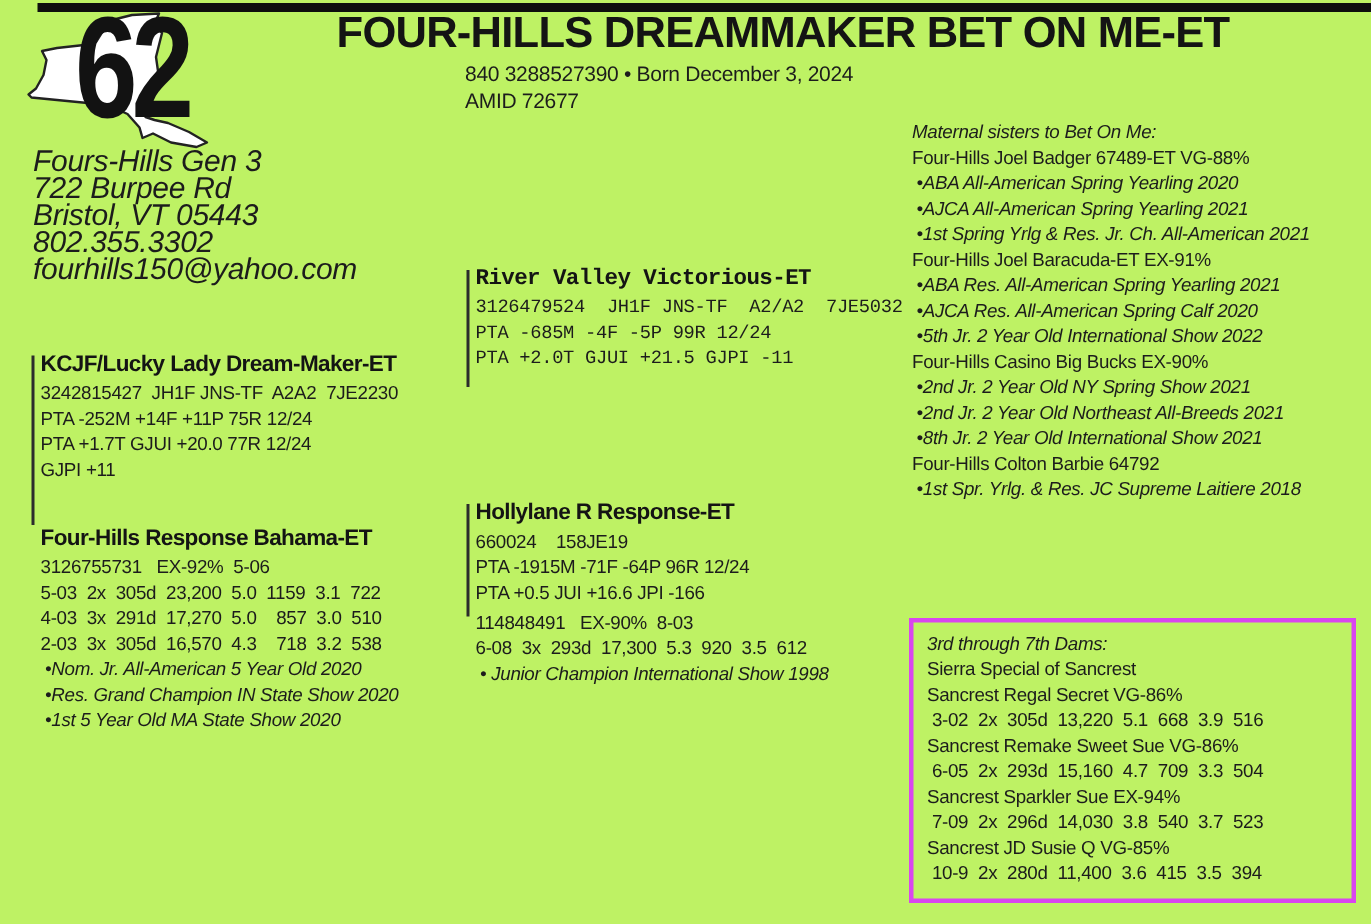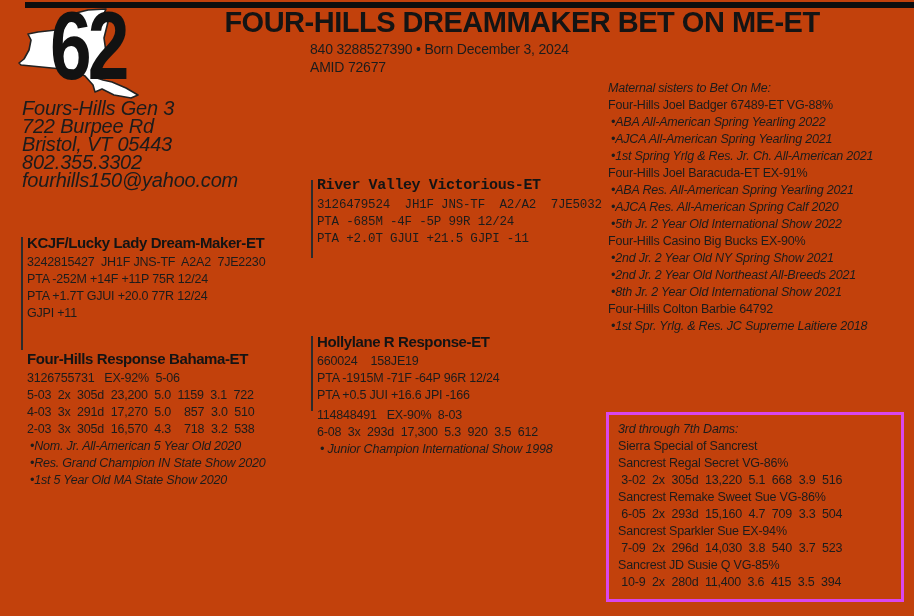--- a/index.html
+++ b/index.html
@@ -1,16 +1,16 @@
 <!DOCTYPE html>
 <html><head>
 <meta charset="utf-8">
 <style>
   html,body {margin:0; padding:0; background:#ffffff;}
-  .page {position:relative; width:914px; height:616px; background:#c2410c;
+  .page {position:relative; width:914px; height:616px; background:#bef264;
          font-family:"Liberation Sans", sans-serif; color:#1c1c1c; overflow:hidden;}
 
   .toprule {position:absolute; left:25px; top:2px; right:0; height:6px; background:#0e0e0e;}
 
   .lotmap {position:absolute; left:12px; top:6px; width:136px; height:100px;}
   .lotmap svg {position:absolute; left:0; top:0;}
   .lotnum {position:absolute; left:38px; top:-8px; font-size:96px; font-weight:bold;
            line-height:1; letter-spacing:-5px; transform:scaleX(0.78); transform-origin:left top;
            color:#121212;}
 
@@ -122,21 +122,21 @@
         <div class="ln dt">2-03  3x  305d  16,570  4.3    718  3.2  538</div>
         <div class="ln bl">•Nom. Jr. All-American 5 Year Old 2020</div>
         <div class="ln bl">•Res. Grand Champion IN State Show 2020</div>
         <div class="ln bl">•1st 5 Year Old MA State Show 2020</div>
       </div>
   </div>
 
   <div class="sisters">
       <div class="ln it">Maternal sisters to Bet On Me:</div>
       <div class="ln">Four-Hills Joel Badger 67489-ET VG-88%</div>
-      <div class="ln bl">•ABA All-American Spring Yearling 2022</div>
+      <div class="ln bl">•ABA All-American Spring Yearling 2020</div>
       <div class="ln bl">•AJCA All-American Spring Yearling 2021</div>
       <div class="ln bl">•1st Spring Yrlg &amp; Res. Jr. Ch. All-American 2021</div>
       <div class="ln">Four-Hills Joel Baracuda-ET EX-91%</div>
       <div class="ln bl">•ABA Res. All-American Spring Yearling 2021</div>
       <div class="ln bl">•AJCA Res. All-American Spring Calf 2020</div>
       <div class="ln bl">•5th Jr. 2 Year Old International Show 2022</div>
       <div class="ln">Four-Hills Casino Big Bucks EX-90%</div>
       <div class="ln bl">•2nd Jr. 2 Year Old NY Spring Show 2021</div>
       <div class="ln bl">•2nd Jr. 2 Year Old Northeast All-Breeds 2021</div>
       <div class="ln bl">•8th Jr. 2 Year Old International Show 2021</div>

